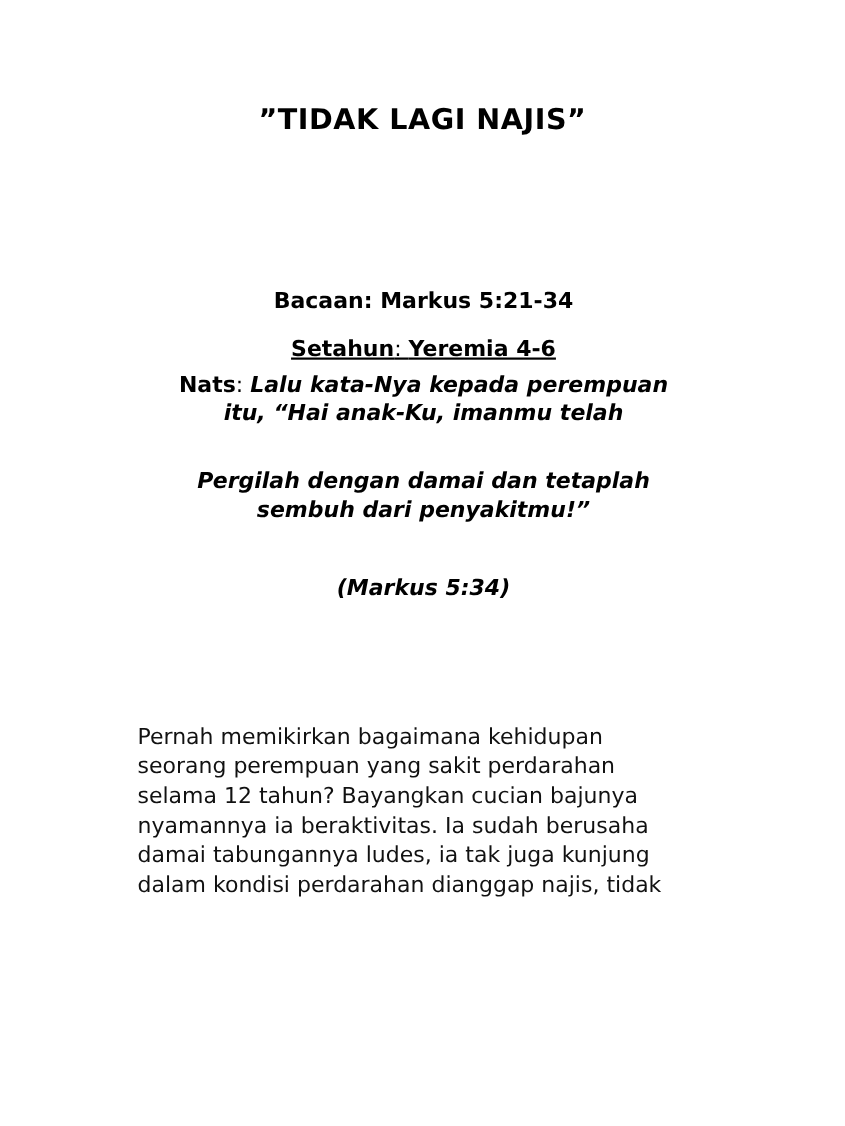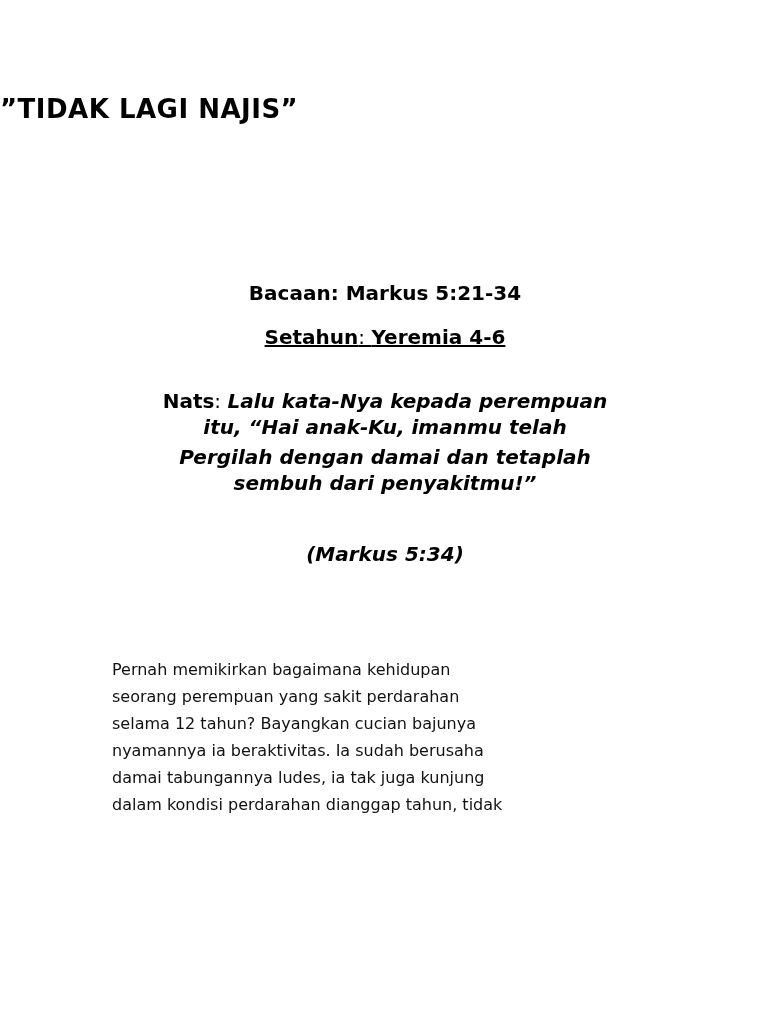--- a/index.html
+++ b/index.html
@@ -13,49 +13,49 @@
       position: relative;
       overflow: hidden;
       font-family: "DejaVu Sans", sans-serif;
       color: #000000;
     }
     .title {
       position: absolute;
       top: 92px;
       left: 0;
       width: 768px;
+      text-align: center;
       font-weight: bold;
       font-size: 26px;
       letter-spacing: 0.5px;
       line-height: 34px;
     }
     .center-block {
       position: absolute;
       left: 120px;
       width: 530px;
       text-align: center;
       font-weight: bold;
       font-size: 20px;
       line-height: 26px;
-      margin-top: 20px;
     }
     .reading { top: 260px; }
     .yearly { top: 304px; text-decoration: underline; }
-    .nats { top: 368px; }
+    .nats { top: 336px; }
     .nats .colon { font-weight: normal; }
     .setahun-colon { font-weight: normal; }
     .italic { font-style: italic; }
     .quote2 { top: 424px; }
     .ref { top: 521px; }
     .body-text {
       position: absolute;
       top: 656px;
-      left: 112px;
+      left: 125px;
       width: 560px;
-      font-size: 16px;
+      font-size: 20px;
       line-height: 27px;
       color: #111111;
     }
     .body-text div { white-space: nowrap; }
   </style>
 </head>
 <body>
 
 <div class="title">”TIDAK LAGI NAJIS”</div>
 
@@ -80,14 +80,14 @@
 </div>
 
 <div class="center-block ref italic">(Markus 5:34)</div>
 
 <div class="body-text">
   <div>Pernah memikirkan bagaimana kehidupan</div>
   <div>seorang perempuan yang sakit perdarahan</div>
   <div>selama 12 tahun? Bayangkan cucian bajunya</div>
   <div>nyamannya ia beraktivitas. Ia sudah berusaha</div>
   <div>damai tabungannya ludes, ia tak juga kunjung</div>
-  <div>dalam kondisi perdarahan dianggap tahun, tidak</div>
+  <div>dalam kondisi perdarahan dianggap najis, tidak</div>
 </div>
 
 </body></html>

